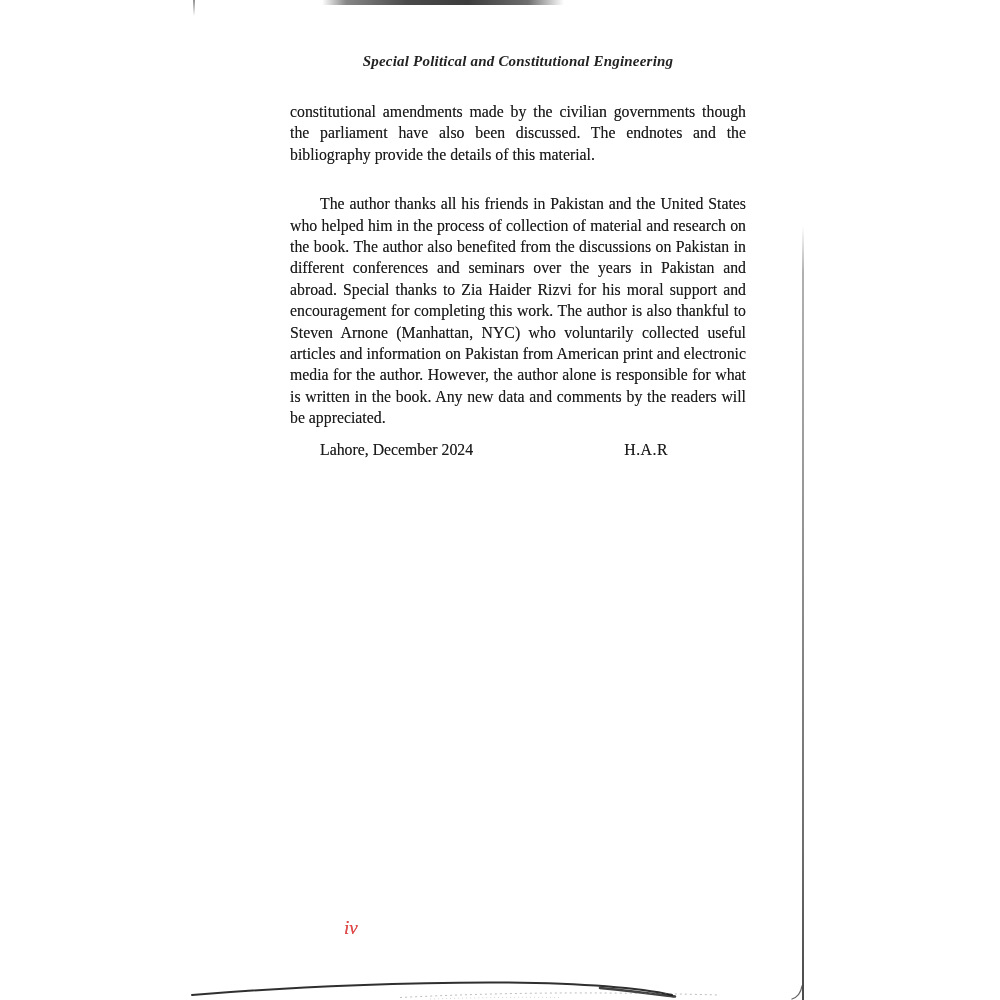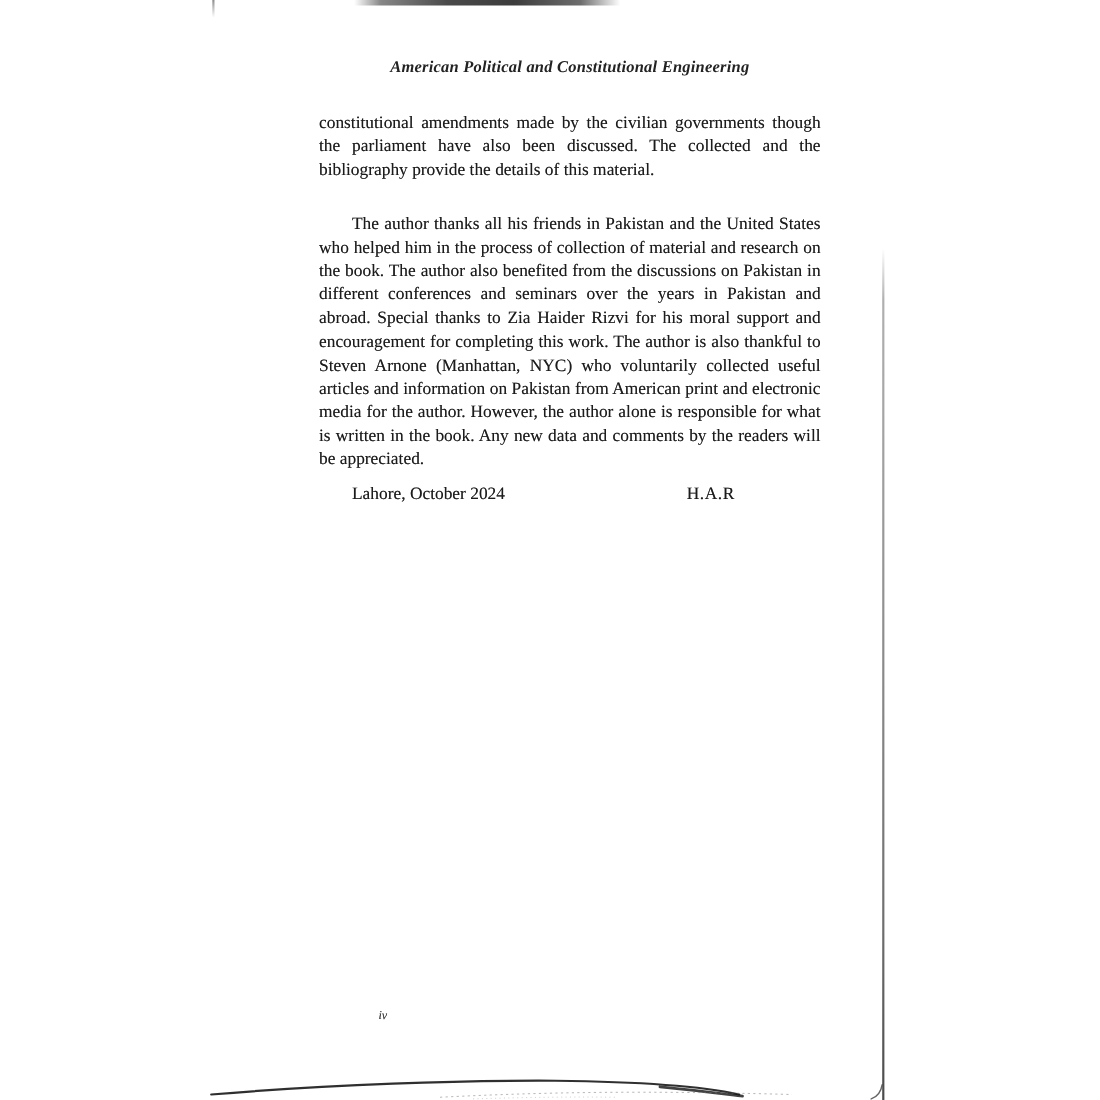--- a/index.html
+++ b/index.html
@@ -74,48 +74,48 @@
     padding-left: 30px;
     padding-right: 78px;
     text-shadow: 0 0 0.4px rgba(20,20,20,0.55);
   }
   .signoff-initials { letter-spacing: 0.5px; margin-left: 22px; }
 
   .page-number {
     position: absolute;
     left: 344px; top: 917px;
     font-style: italic;
-    font-size: 11px;
-    color: #404040;
+    font-size: 19px;
+    color: #ef4444;
     text-shadow: 0 0 0.4px rgba(20,20,20,0.5);
   }
 </style>
 </head>
 <body style="background: rgb(255, 255, 255);">
 
 <div class="scan-topbar"></div>
 <div class="scan-toptick"></div>
 <div class="scan-rightline"></div>
 
 <svg class="scan-bottomsvg" viewBox="0 0 1000 30" xmlns="http://www.w3.org/2000/svg">
   <path d="M 192 25 C 300 16, 420 12, 505 12.5 C 595 13.5, 645 19, 672 25" fill="none" stroke="#1d1d1d" stroke-width="2" stroke-linecap="round" opacity="0.92"></path>
   <path d="M 600 18 C 640 22, 662 25, 675 26.5" fill="none" stroke="#111111" stroke-width="2.6" stroke-linecap="round" opacity="0.8"></path>
   <path d="M 400 27.5 C 500 22.5, 590 21.5, 720 25" fill="none" stroke="#7a7a7a" stroke-width="0.9" stroke-dasharray="2 3" opacity="0.55"></path>
   <path d="M 430 29 C 480 27.5, 520 27, 560 27.5" fill="none" stroke="#9a9a9a" stroke-width="0.8" stroke-dasharray="1 3" opacity="0.5"></path>
   <path d="M 802 16 C 801 22, 798 27, 792 29" fill="none" stroke="#4a4a4a" stroke-width="1.3" stroke-linecap="round" opacity="0.85"></path>
 </svg>
 
 <div class="text-column" style="color: rgb(28, 28, 28);">
 
-  <div class="running-header">American Political and Constitutional Engineering</div>
+  <div class="running-header">Special Political and Constitutional Engineering</div>
 
-  <p class="body-para para-1">constitutional amendments made by the civilian governments though the parliament have also been discussed. The collected and the bibliography provide the details of this material.</p>
+  <p class="body-para para-1">constitutional amendments made by the civilian governments though the parliament have also been discussed. The endnotes and the bibliography provide the details of this material.</p>
 
   <p class="body-para para-2">The author thanks all his friends in Pakistan and the United States who helped him in the process of collection of material and research on the book. The author also benefited from the discussions on Pakistan in different conferences and seminars over the years in Pakistan and abroad. Special thanks to Zia Haider Rizvi for his moral support and encouragement for completing this work. The author is also thankful to Steven Arnone (Manhattan, NYC) who voluntarily collected useful articles and information on Pakistan from American print and electronic media for the author. However, the author alone is responsible for what is written in the book. Any new data and comments by the readers will be appreciated.</p>
 
   <div class="signoff-row">
-    <span class="signoff-place">Lahore, October 2024</span>
+    <span class="signoff-place">Lahore, December 2024</span>
     <span class="signoff-initials">H.A.R</span>
   </div>
 
 </div>
 
 <div class="page-number">iv</div>
 
 </body></html>

